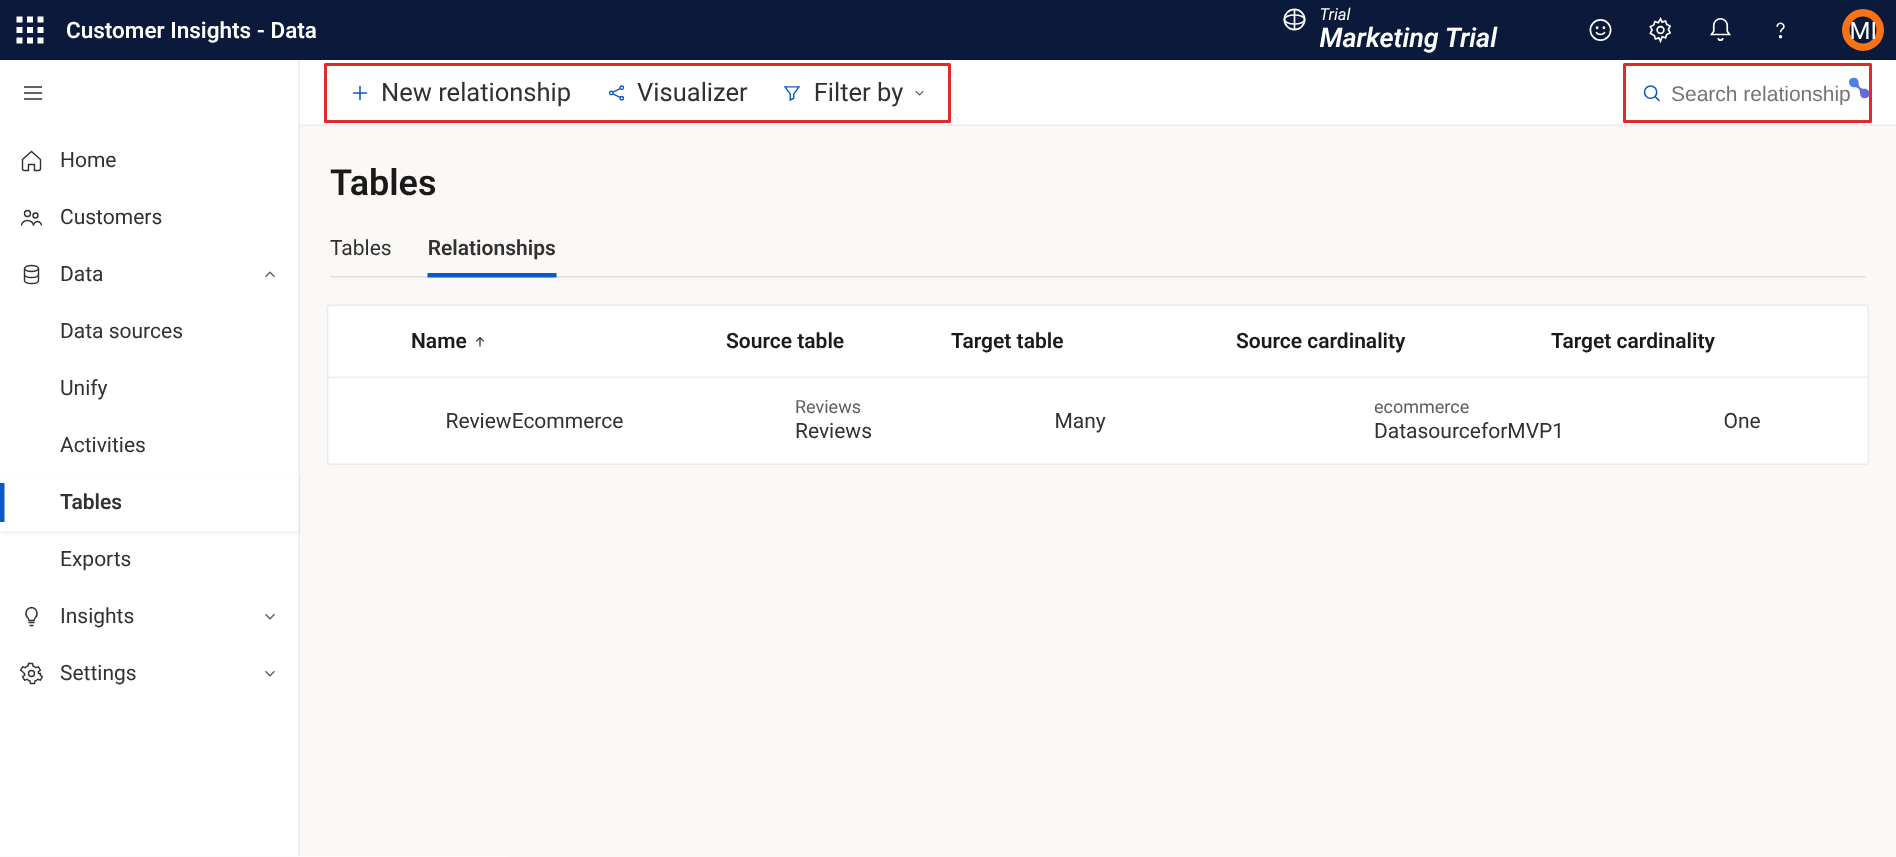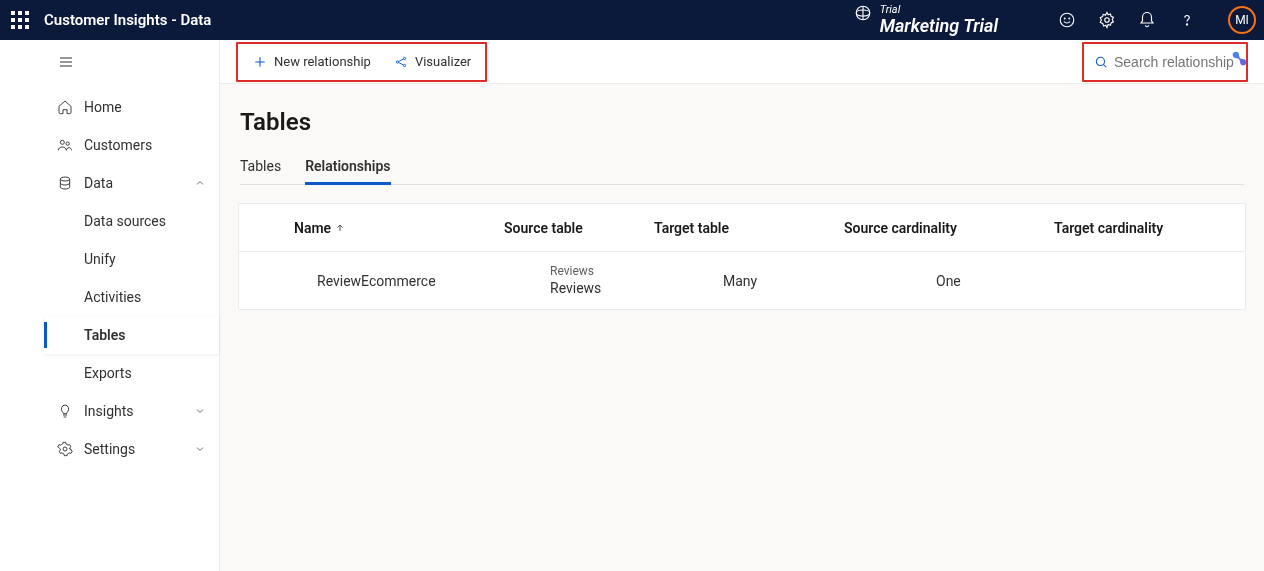--- a/index.html
+++ b/index.html
@@ -27,33 +27,32 @@
     .waffle span { background:#ffffff; width:4px; height:4px; }
     .app-title { font-size:15px; font-weight:600; }
     .topbar-spacer { flex:1; }
     .trial-block { display:flex; align-items:flex-start; gap:8px; margin-right:60px; cursor:pointer;font-style:italic; }
     .trial-icon { width:18px; height:18px; display:flex; align-items:center; justify-content:center; }
     .trial-text { display:flex; flex-direction:column; line-height:1.1; }
     .trial-text .sm { font-size:11px; }
     .trial-text .lg { font-size:18px; font-weight:600; }
     .top-icons { display:flex; align-items:center; gap:22px; }
     .top-icon { width:18px; height:18px; display:flex; align-items:center; justify-content:center; cursor:pointer; stroke:#fff; }
-    .avatar { width:28px; height:28px; border-radius:50%; border:2px solid #f97316; display:flex; align-items:center; justify-content:center; font-size:12px; cursor:pointer; margin-left:10px; }
+    .avatar { width:28px; height:28px; border-radius:50%; border:5px solid #f97316; display:flex; align-items:center; font-size:16px; cursor:pointer; margin-left:10px; }
 
     
     .body { flex:1; display:flex; overflow:hidden; }
 
     
     .sidebar {
-      width:176px;
+      width:200px;
       border-right:1px solid #edebe9;
       background:#ffffff;
       display:flex; flex-direction:column;
       padding-top:4px;
-      margin-left:44px;
     }
     .hamburger { width:36px; height:36px; display:flex; align-items:center; justify-content:center; cursor:pointer; margin-left:4px; margin-bottom:8px; }
     .nav-item, .nav-sub-item {
       display:flex; align-items:center;
       height:38px; padding:0 12px; cursor:pointer;
       font-size:14px; color:#323130;
     }
     .nav-icon { width:18px; height:18px; margin-right:10px; display:flex; align-items:center; justify-content:center; flex:none; }
     .nav-chevron { margin-left:auto; width:14px; height:14px; display:flex; align-items:center; justify-content:center; }
     .nav-sub-item { padding-left:40px; }
@@ -70,21 +69,21 @@
     
     .main { flex:1; display:flex; flex-direction:column; overflow:hidden; background:#faf9f8; }
 
     .toolbar {
       height:44px; display:flex; align-items:center; padding:0 16px;
       background:#ffffff; border-bottom:1px solid #edebe9;
     }
     .toolbar-left { display:flex; align-items:center; gap:2px; height:32px; }
     .tb-btn {
       display:flex; align-items:center; gap:6px;
-      padding:0 10px; height:32px; cursor:pointer; color:#323130; font-size:13px;
+      padding:0 10px; height:32px; cursor:pointer; color:#323130; font-size:17px;
     }
     .tb-icon { width:16px; height:16px; display:flex; align-items:center; justify-content:center; color:#0b59c7; }
     .highlight-box { border:2px solid #df2a2a; border-radius:1px; padding:2px 4px; }
     .toolbar-spacer { flex:1; }
     .search-wrap { display:flex; align-items:center; height:32px; padding:0 6px; gap:6px; width:154px; }
     .search-wrap svg { flex:none; }
     .search-input { border:none; outline:none; font-size:14px; color:#616161; width:120px; background:transparent; }
 
     .page-title-area { padding:24px 20px 0 20px; background:#faf9f8; }
     .page-title { font-size:24px; font-weight:600; color:#1b1a19; margin-bottom:16px; }
@@ -289,20 +288,33 @@
             <span class="tb-icon">
               <svg width="14" height="14" viewBox="0 0 24 24" fill="none" stroke="#0b59c7" stroke-width="1.6">
                     <circle cx="6" cy="12" r="2"></circle>
                     <circle cx="18" cy="6" r="2"></circle>
                     <circle cx="18" cy="18" r="2"></circle>
                     <path d="M8 11l8-4M8 13l8 4"></path>
                   </svg>
             </span>
             <span>Visualizer</span>
           </div>
+          <div class="tb-btn">
+            <span class="tb-icon">
+              <svg width="14" height="14" viewBox="0 0 24 24" fill="none" stroke="#0b59c7" stroke-width="1.6">
+                    <path d="M4 5h16l-6 8v5l-4 2v-7L4 5z"></path>
+                  </svg>
+            </span>
+            <span>Filter by</span>
+            <span>
+              <svg width="10" height="10" viewBox="0 0 24 24" fill="none" stroke="#605e5c" stroke-width="2">
+                    <path d="M6 9l6 6 6-6"></path>
+                  </svg>
+            </span>
+          </div>
         </div>
       </div>
       <div class="toolbar-spacer"></div>
       <div class="highlight-box">
         <div class="search-wrap">
           <svg width="14" height="14" viewBox="0 0 24 24" fill="none" stroke="#0b59c7" stroke-width="1.8">
                 <circle cx="11" cy="11" r="7"></circle>
                 <path d="M21 21l-5-5"></path>
               </svg>
           <input class="search-input" placeholder="Search relationships" style="">
@@ -349,20 +361,24 @@
         <div></div>
         <div class="td" style="align-self:center;">
           <span>ReviewEcommerce</span>
         </div>
         <div class="td">
           <div class="td-sub">Reviews</div>
           <div class="td-main">Reviews</div>
         </div>
         <div class="td" style="align-self:center;">
           <span>Many</span>
+        </div>
+        <div class="td">
+          <div class="td-sub">ecommerce</div>
+          <div class="td-main">DatasourceforMVP1</div>
         </div>
         <div class="td" style="align-self:center;">
           <span>One</span>
         </div>
       </div>
     </div>
 
   </div>
 </div>
 

